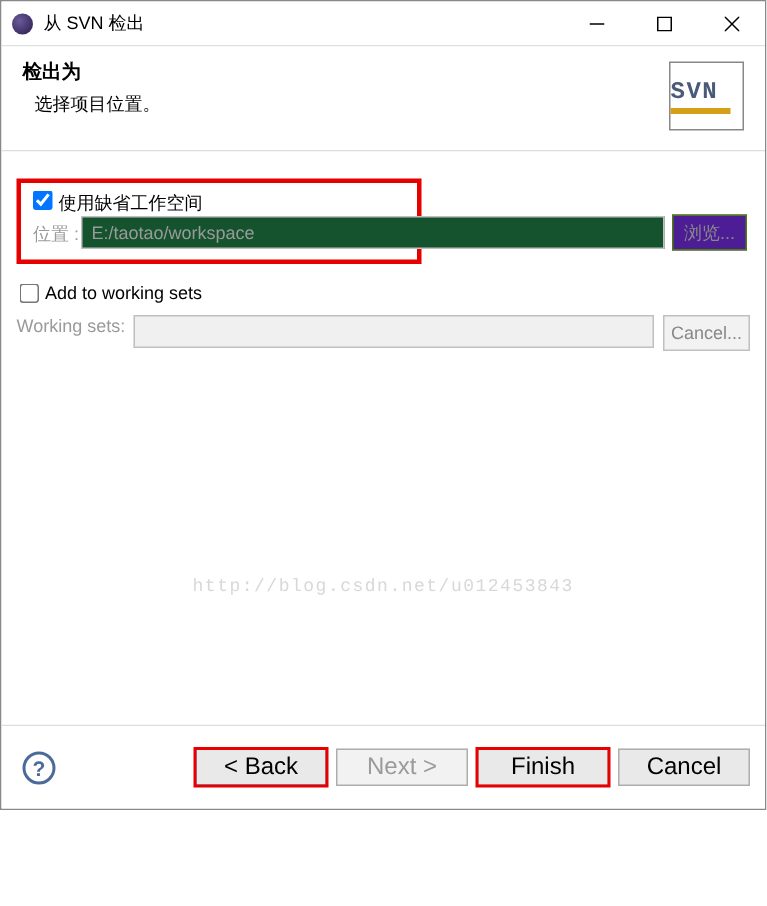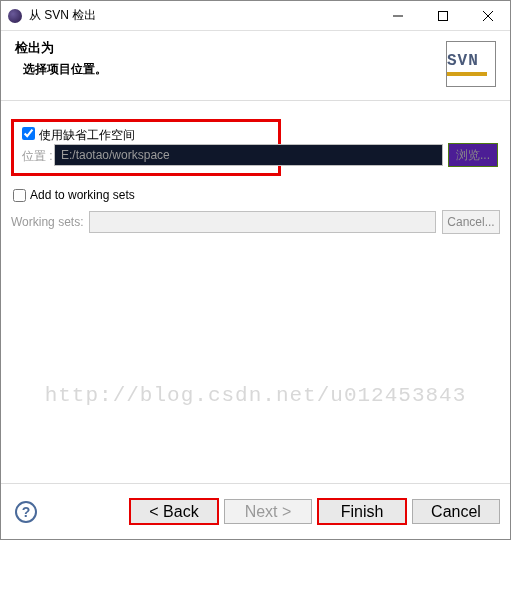--- a/index.html
+++ b/index.html
@@ -38,21 +38,21 @@
   color: #000;
 }
 .header {
   background: #fff;
   padding: 8px 14px 14px 14px;
   border-bottom: 1px solid #ddd;
   position: relative;
   height: 70px;
 }
 .header-title { font-weight: bold; font-size: 13px; margin-bottom: 4px; }
-.header-sub { font-size: 12px; color: #000; margin-left: 8px; font-weight: bold; }
+.header-sub { font-size: 12px; color: #000; margin-left: 8px; }
 .svn-logo {
   position: absolute;
   right: 14px; top: 10px;
   width: 50px; height: 46px;
   border: 1px solid #888;
   background: #fff;
   display: flex; flex-direction: column; align-items: flex-start; justify-content: center; font-family: Liberation Mono, monospace;
 }
 .svn-logo .txt { font-weight: bold; font-size: 16px; color: #4a5a7a; letter-spacing: 1px; }
 .svn-logo .bar { width: 40px; height: 4px; background: #d4a017; margin-top: 2px; }
@@ -72,60 +72,60 @@
 .checkrow input[type=checkbox] { margin-right: 4px; width: 13px; height: 13px; }
 .pathrow { display: flex; align-items: center; }
 .pathrow label { color: #9a9a9a; margin-right: 6px; white-space: nowrap; font-size: 12px; }
 .path-input {
   position: absolute;
   left: 53px;
   top: 43px;
   right: 67px;
   height: 22px;
   border: 1px solid #c0c0c0;
-  background: #0f172a;
+  background: #14532d;
   color: #9a9a9a;
   padding: 2px 6px;
   font-size: 12px;
   font-family: inherit;
 }
 .browse-btn {
   position: absolute;
   right: 12px;
   top: 42px;
   width: 50px;
   height: 24px;
   background: #4c1d95;
   border: 1px solid #4d7c0f;
   color: #888;
   font-size: 12px;
   font-family: inherit;
 }
 .working-sets-check { display: flex; align-items: center; margin: 12px 0 8px 2px; }
 .working-sets-check input { margin-right: 4px; width: 13px; height: 13px; }
-.ws-row { display: flex; align-items: center; }
+.ws-row { display: flex; align-items: flex-start; }
 .ws-label { color: #9a9a9a; margin-right: 6px; white-space: nowrap; }
 .ws-combo {
   flex: 1;
   height: 22px;
   border: 1px solid #c0c0c0;
   background: #f0f0f0;
 }
 .ws-select {
   width: 58px; height: 24px; margin-left: 6px;
   background: #f2f2f2; border: 1px solid #c0c0c0;
   color: #888; font-size: 12px; font-family: inherit;
 }
 .watermark {
   position: absolute;
   top: 283px; left: 0; right: 0;
   text-align: center;
   color: #d8d8d8;
   font-family: "Courier New", monospace;
-  font-size: 21px;
+  font-size: 12px;
   letter-spacing: 1px;
   pointer-events: none;
 }
 .footer {
   height: 56px;
   border-top: 1px solid #ddd;
   display: flex;
   align-items: center;
   padding: 0 10px;
   background: #fff;

